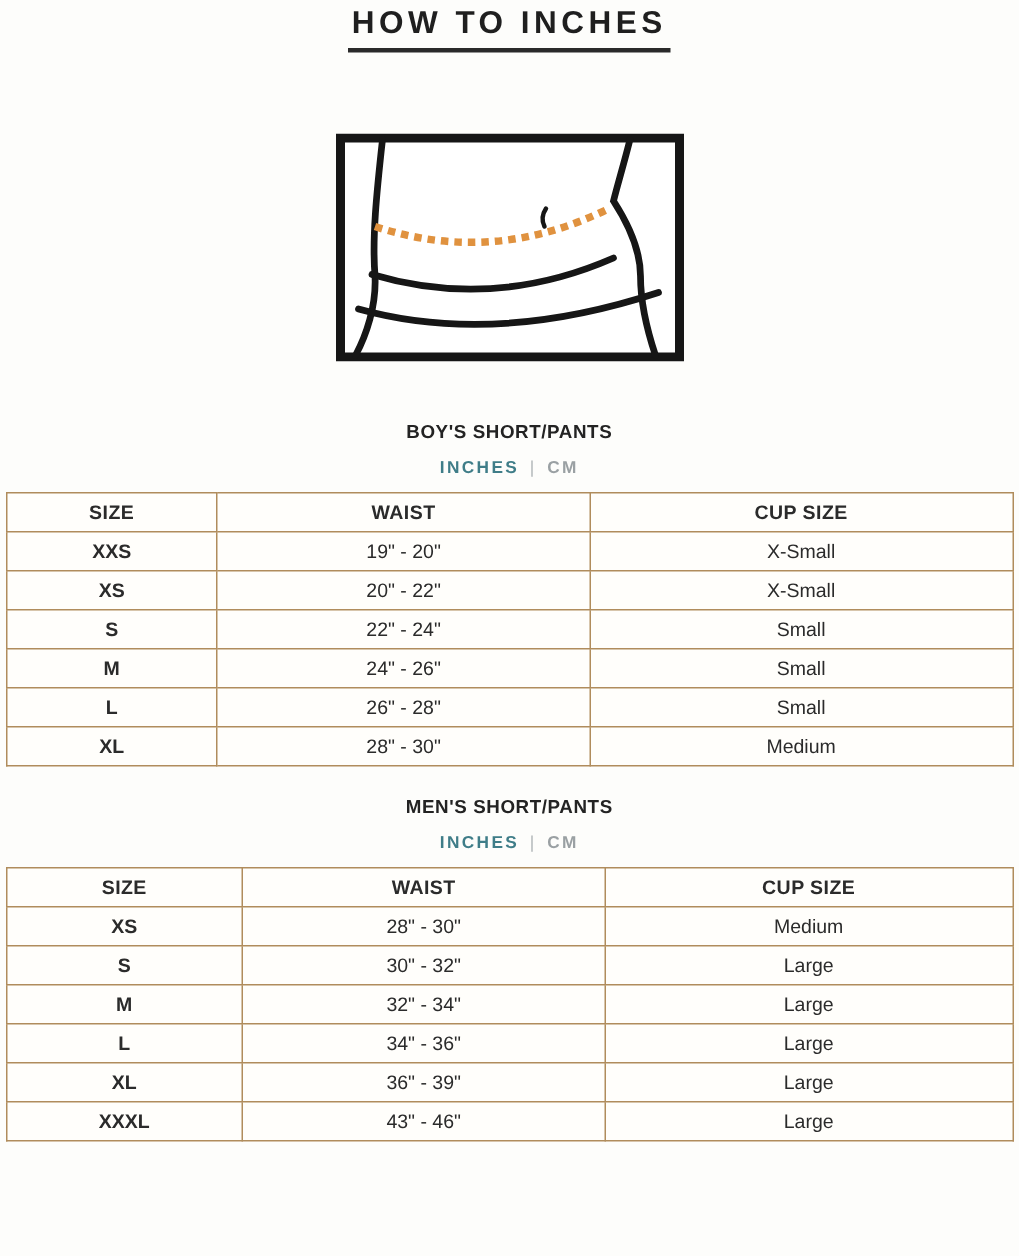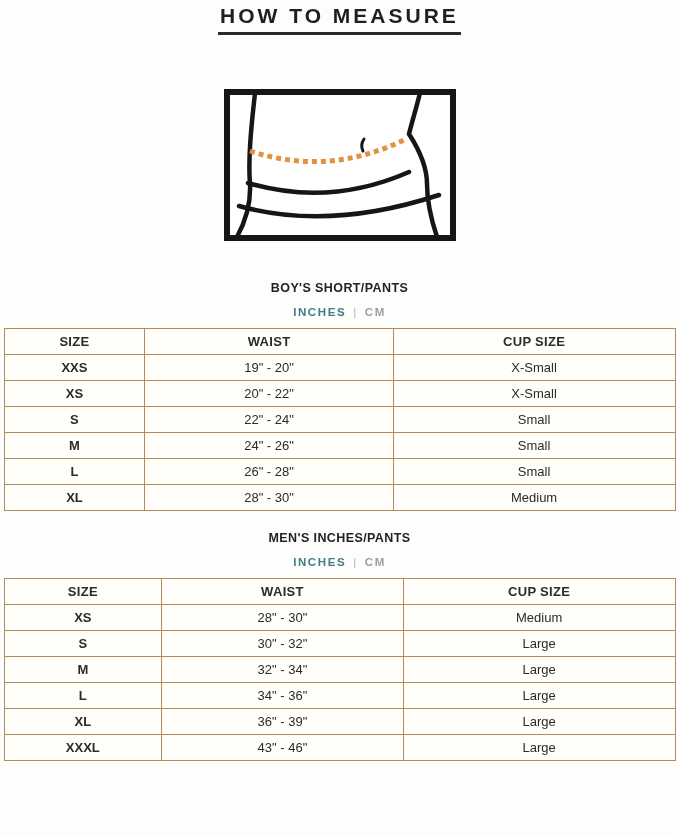--- a/index.html
+++ b/index.html
@@ -98,21 +98,21 @@
   
   .t-boys col.c1{width:21%;}  .t-boys col.c2{width:37%;}  .t-boys col.c3{width:42%;}
   .t-mens col.c1{width:23.5%;}.t-mens col.c2{width:36%;}  .t-mens col.c3{width:40.5%;}
 </style>
 </head>
 <body>
 
 <div class="page">
 
   <div class="title-wrap">
-    <h1 class="page-title">HOW TO MEASURE</h1>
+    <h1 class="page-title">HOW TO INCHES</h1>
   </div>
 
 
   <div class="figure">
     <svg viewBox="0 0 232 152" aria-hidden="true">
       <rect class="ill-frame" x="3" y="3" width="226" height="146"></rect>
 
       <path class="ill-line" d="M 31 4 C 27 40, 24 70, 26 95 C 27 115, 20 135, 13 148"></path>
 
       <path class="ill-line" d="M 196 4 C 192 20, 188 33, 185 45 C 196 62, 203 80, 203 95 C 203 116, 209 136, 213 148"></path>
@@ -173,21 +173,21 @@
         <tr>
           <td class="size-cell">XL</td>
           <td>28" - 30"</td>
           <td>Medium</td>
         </tr>
       </tbody>
     </table>
   </section>
 
   <section>
-    <h2 class="section-heading mt-mens">MEN'S INCHES/PANTS</h2>
+    <h2 class="section-heading mt-mens">MEN'S SHORT/PANTS</h2>
     <div class="units">
       <span class="u-active">INCHES</span><span class="u-sep">|</span><span class="u-inactive">CM</span>
     </div>
     <table class="t-mens">
       <colgroup>
           <col class="c1">
           <col class="c2">
           <col class="c3">
         </colgroup>
       <thead>

